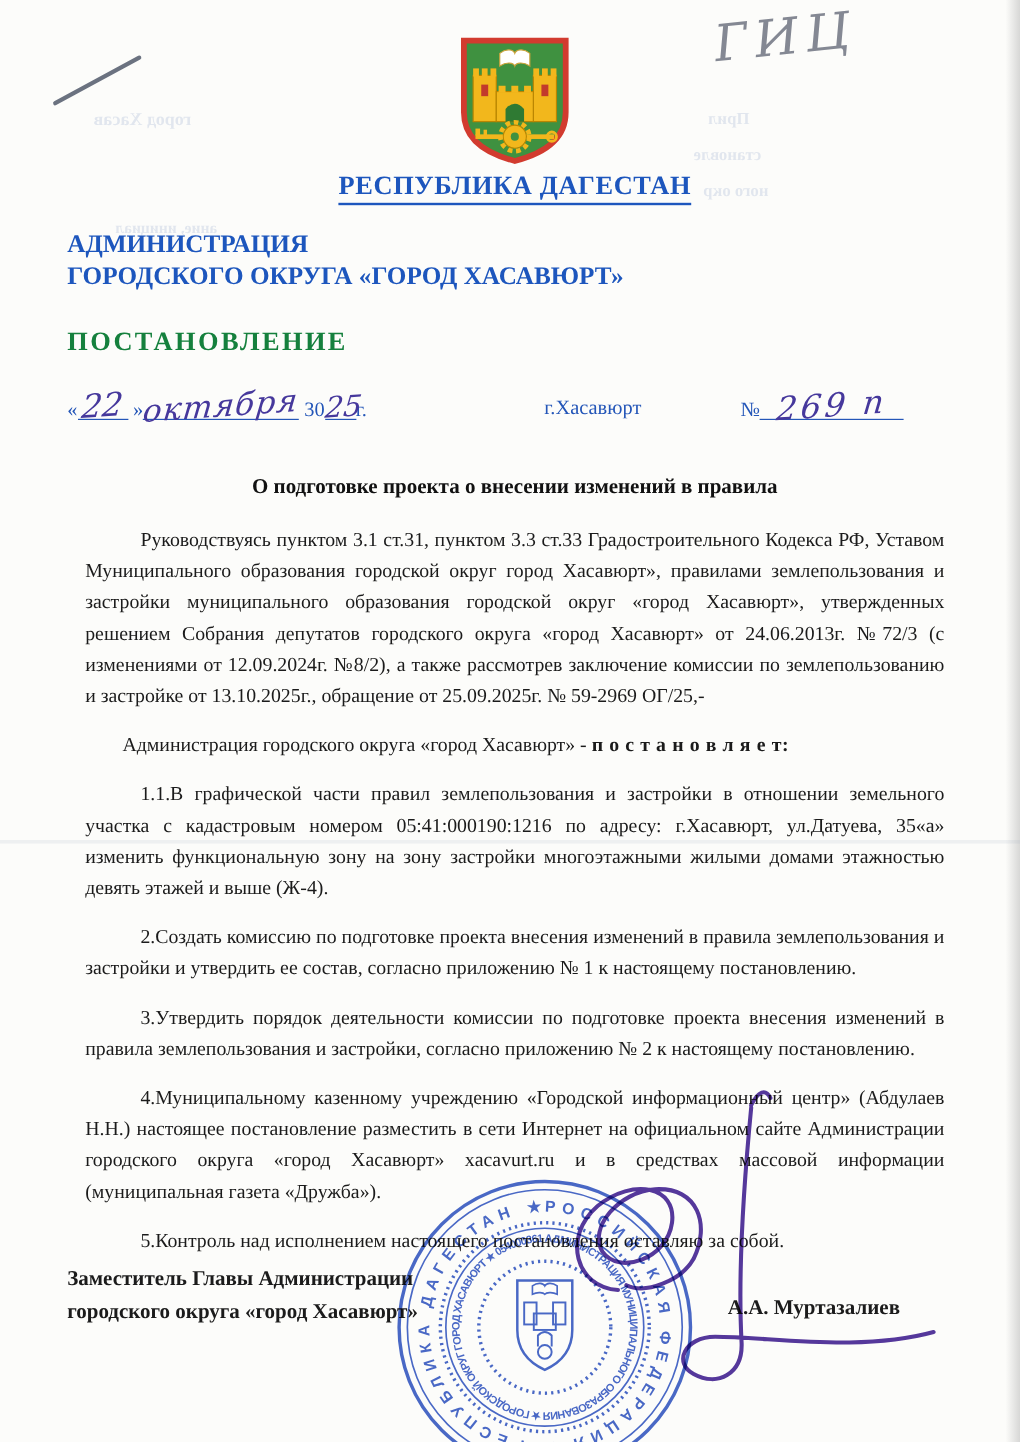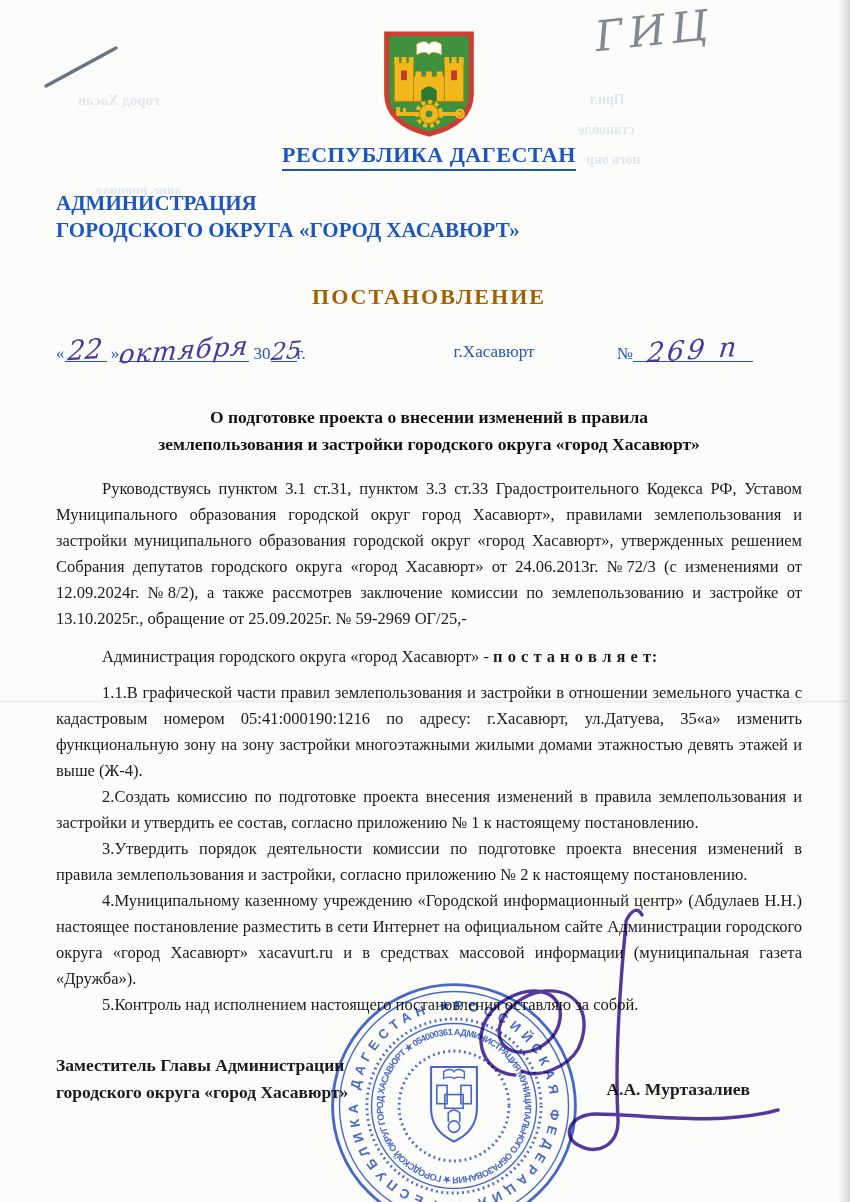--- a/index.html
+++ b/index.html
@@ -9,39 +9,39 @@
           background:linear-gradient(to left, rgba(130,130,130,.30), rgba(130,130,130,0));}
   .fold{position:absolute;left:0;top:700px;width:100%;height:3px;background:rgba(150,165,185,.13);}
   .content{position:relative;padding:28px 48px 0 56px;}
 
   
   .emblem{display:block;margin:2px auto 4px;}
   .republic{margin:4px 0 0;text-align:center;font-weight:bold;font-size:22px;color:#1d56bd;
             letter-spacing:.5px;}
   .republic span{border-bottom:2.5px solid #1d56bd;padding-bottom:2px;}
   .org{margin:22px 0 0;text-align:left;font-weight:bold;font-size:21px;color:#1d56bd;line-height:27px;}
-  .doctype{margin:40px 0 0;text-align:center;font-weight:bold;font-size:22px;color:#a16207;
+  .doctype{margin:28px 0 0;font-weight:bold;font-size:22px;color:#15803d;
            letter-spacing:2px;}
 
   
   .dateline{margin:20px 0 0;display:flex;align-items:flex-end;font-size:17px;color:#2456b8;height:34px;}
   .dl-left{width:315px;white-space:nowrap;}
   .dl-center{flex:1;text-align:center;padding-bottom:2px;}
   .dl-right{width:185px;text-align:left;white-space:nowrap;}
   .blank{display:inline-block;border-bottom:1.5px solid #2456b8;text-align:center;vertical-align:baseline;line-height:14px;}
   .hand{font-family:"DejaVu Serif", serif;font-style:italic;color:#46389c;
         display:inline-block;transform:rotate(-4deg) skewX(-10deg);}
   .hand-day{font-size:27px;}
   .hand-month{font-size:26px;letter-spacing:1px;}
   .hand-year{font-size:24px;}
   .hand-num{font-size:27px;letter-spacing:3px;}
 
   
   .title{margin:40px 0 11px;text-align:center;font-weight:bold;font-size:17.5px;line-height:27px;color:#111;}
-  .body-p{margin:0;font-size:16.5px;line-height:26px;text-align:justify;text-indent:46px;color:#1b1b1b;}
+  .body-p{margin:15px;font-size:16.5px;line-height:26px;text-align:justify;text-indent:46px;color:#1b1b1b;}
   .preamble{margin-top:18px;}
   .resolution{margin:12px 0 10px;}
   .resolution b{letter-spacing:.5px;}
 
   
   .sig-block{position:absolute;left:56px;top:1052px;width:746px;}
   .sig-pos{font-weight:bold;font-size:17.5px;line-height:27px;}
   .sig-name{position:absolute;right:52px;top:27px;font-weight:bold;font-size:17.5px;}
 
   
@@ -125,21 +125,20 @@
         <span>30</span><span class="blank" style="width:26px;"><span class="hand hand-year">25</span></span><span>г.</span>
       </div>
       <div class="dl-center">г.Хасавюрт</div>
       <div class="dl-right">
         <span>№</span><span class="blank" style="width:120px;"><span class="hand hand-num">269 п</span></span>
       </div>
     </div>
 
     <div class="title">
       <div>О подготовке проекта о внесении изменений в правила</div>
-      <div>землепользования и застройки городского округа «город Хасавюрт»</div>
     </div>
 
     <p class="body-p preamble">Руководствуясь пунктом 3.1 ст.31, пунктом 3.3 ст.33 Градостроительного Кодекса РФ, Уставом Муниципального образования городской округ город Хасавюрт», правилами землепользования и застройки муниципального образования городской округ «город Хасавюрт», утвержденных решением Собрания депутатов городского округа «город Хасавюрт» от 24.06.2013г. №72/3 (с изменениями от 12.09.2024г. №8/2), а также рассмотрев заключение комиссии по землепользованию и застройке от 13.10.2025г., обращение от 25.09.2025г. № 59-2969 ОГ/25,-</p>
 
     <p class="body-p resolution"><span>Администрация городского округа «город Хасавюрт» - </span><b>п о с т а н о в л я е т:</b></p>
 
     <p class="body-p">1.1.В графической части правил землепользования и застройки в отношении земельного участка с кадастровым номером 05:41:000190:1216 по адресу: г.Хасавюрт, ул.Датуева, 35«а» изменить функциональную зону на зону застройки многоэтажными жилыми домами этажностью девять этажей и выше (Ж-4).</p>
     <p class="body-p">2.Создать комиссию по подготовке проекта внесения изменений в правила землепользования и застройки и утвердить ее состав, согласно приложению № 1 к настоящему постановлению.</p>
     <p class="body-p">3.Утвердить порядок деятельности комиссии по подготовке проекта внесения изменений в правила землепользования и застройки, согласно приложению № 2 к настоящему постановлению.</p>
     <p class="body-p">4.Муниципальному казенному учреждению «Городской информационный центр» (Абдулаев Н.Н.) настоящее постановление разместить в сети Интернет на официальном сайте Администрации городского округа «город Хасавюрт» xacavurt.ru и в средствах массовой информации (муниципальная газета «Дружба»).</p>

